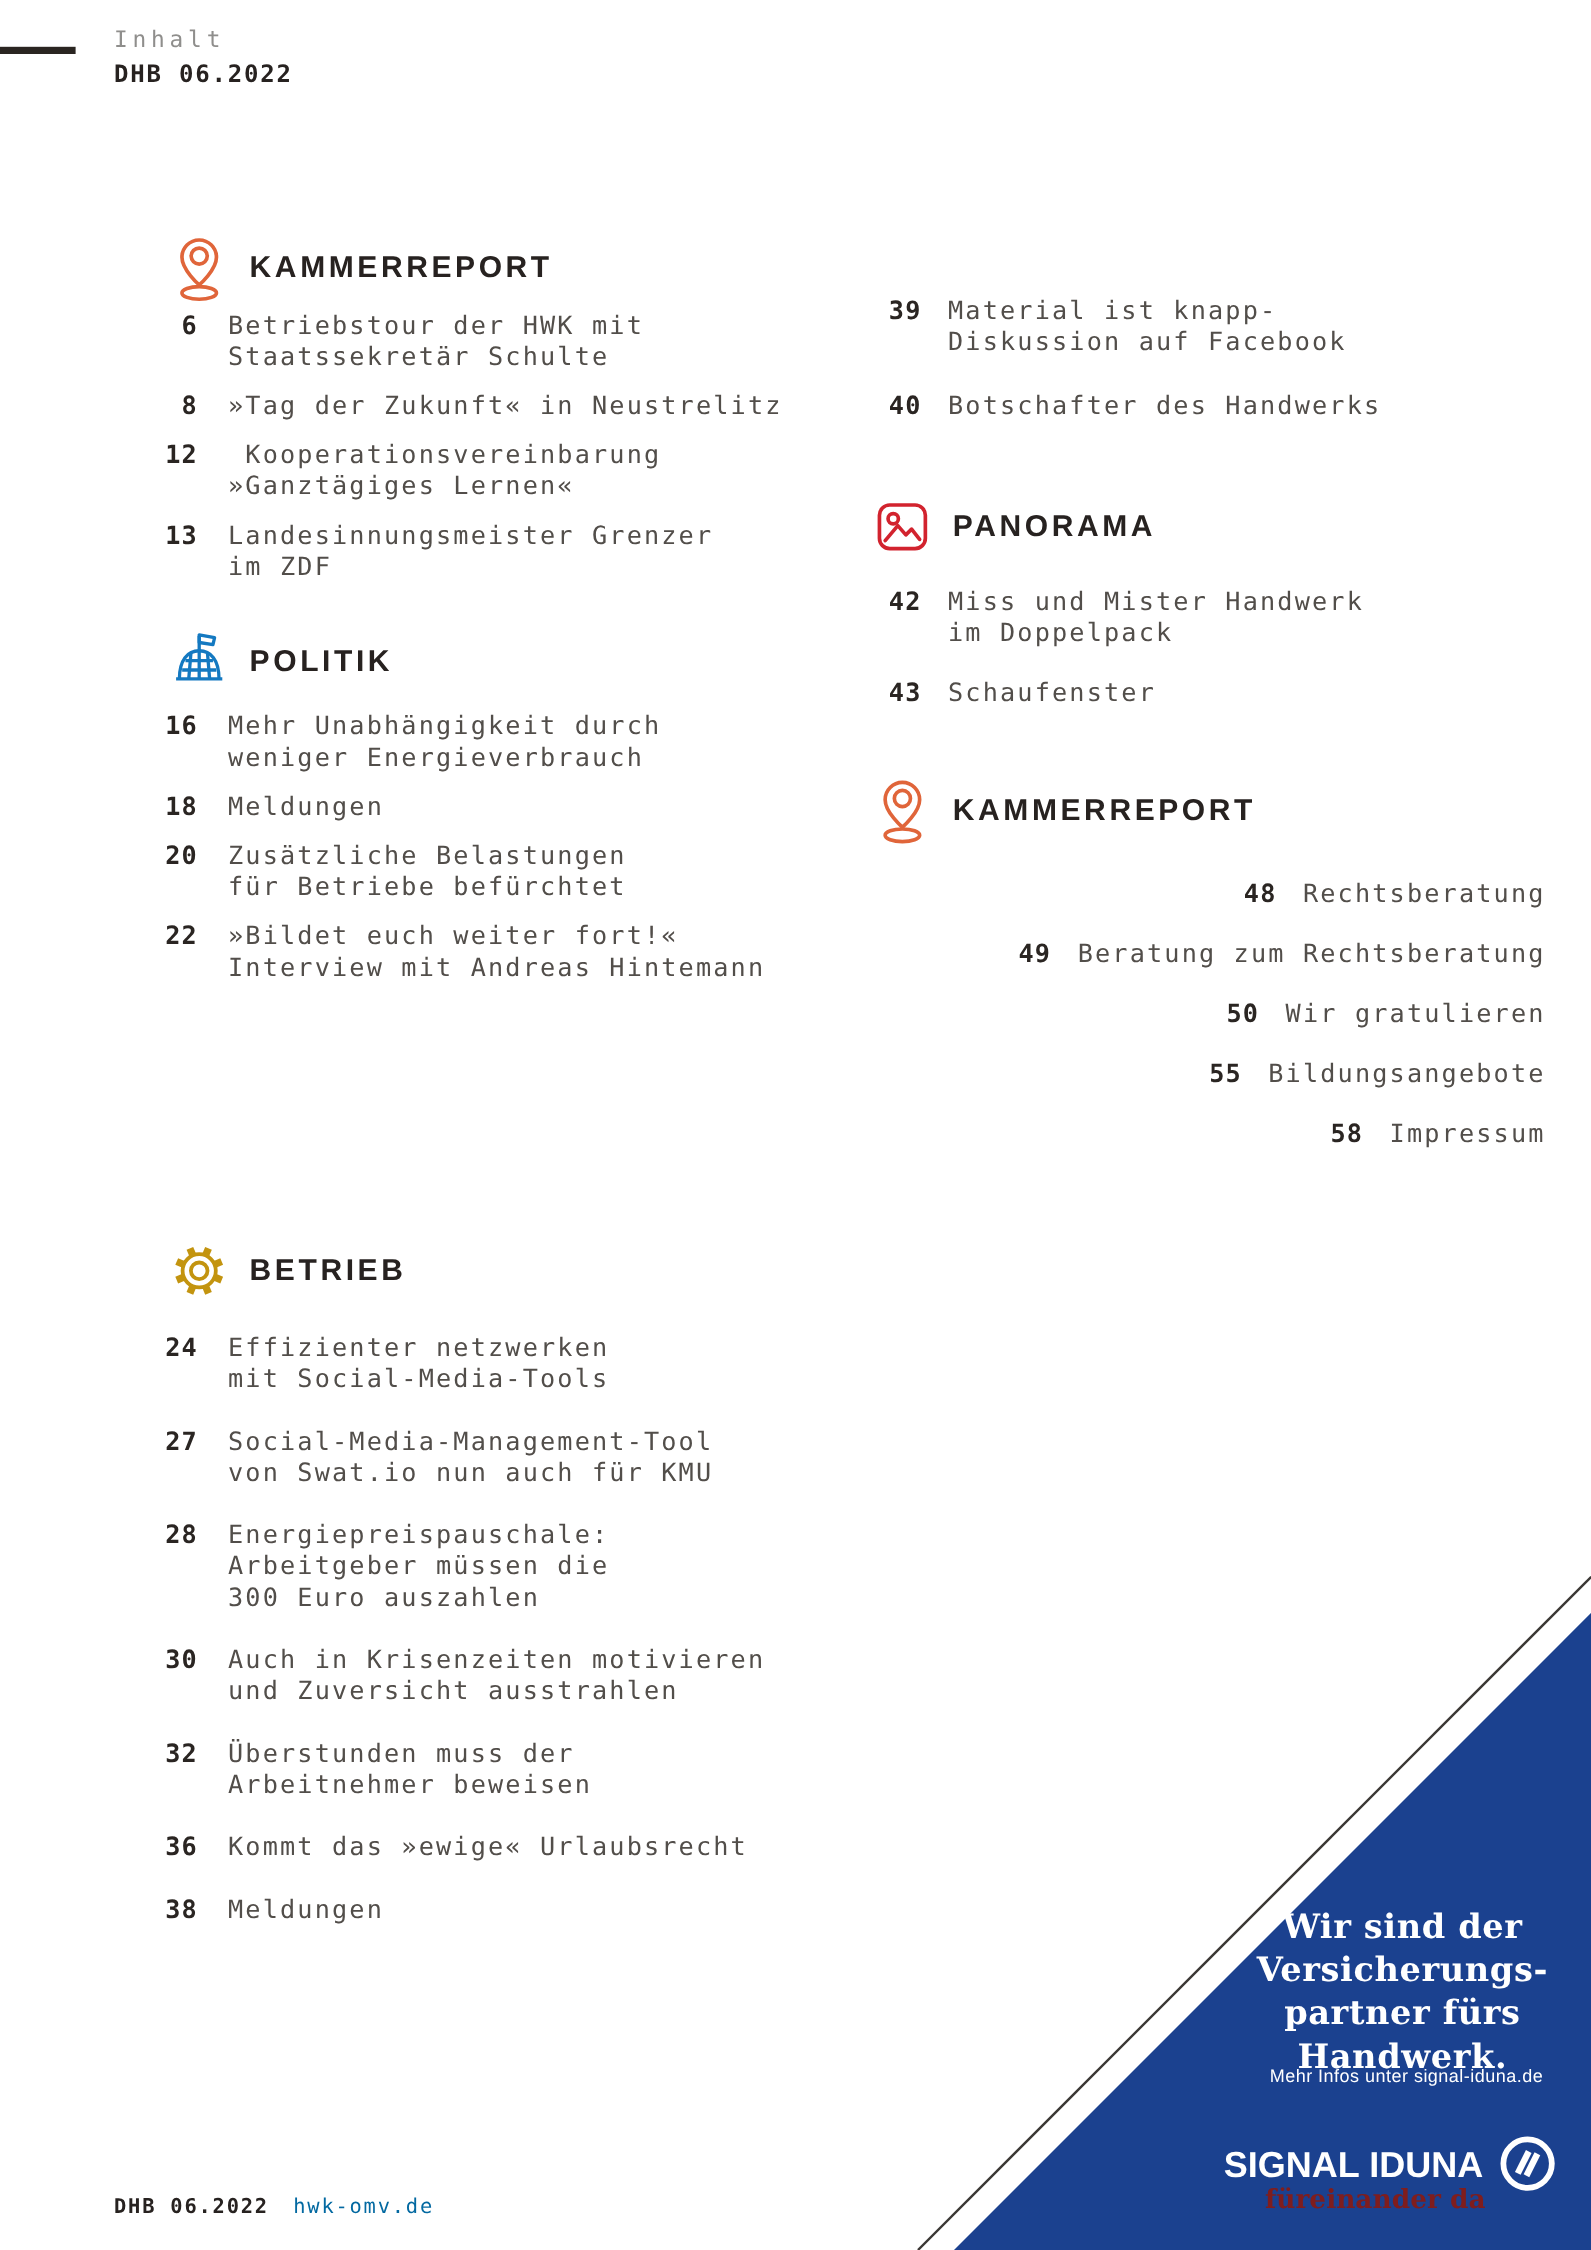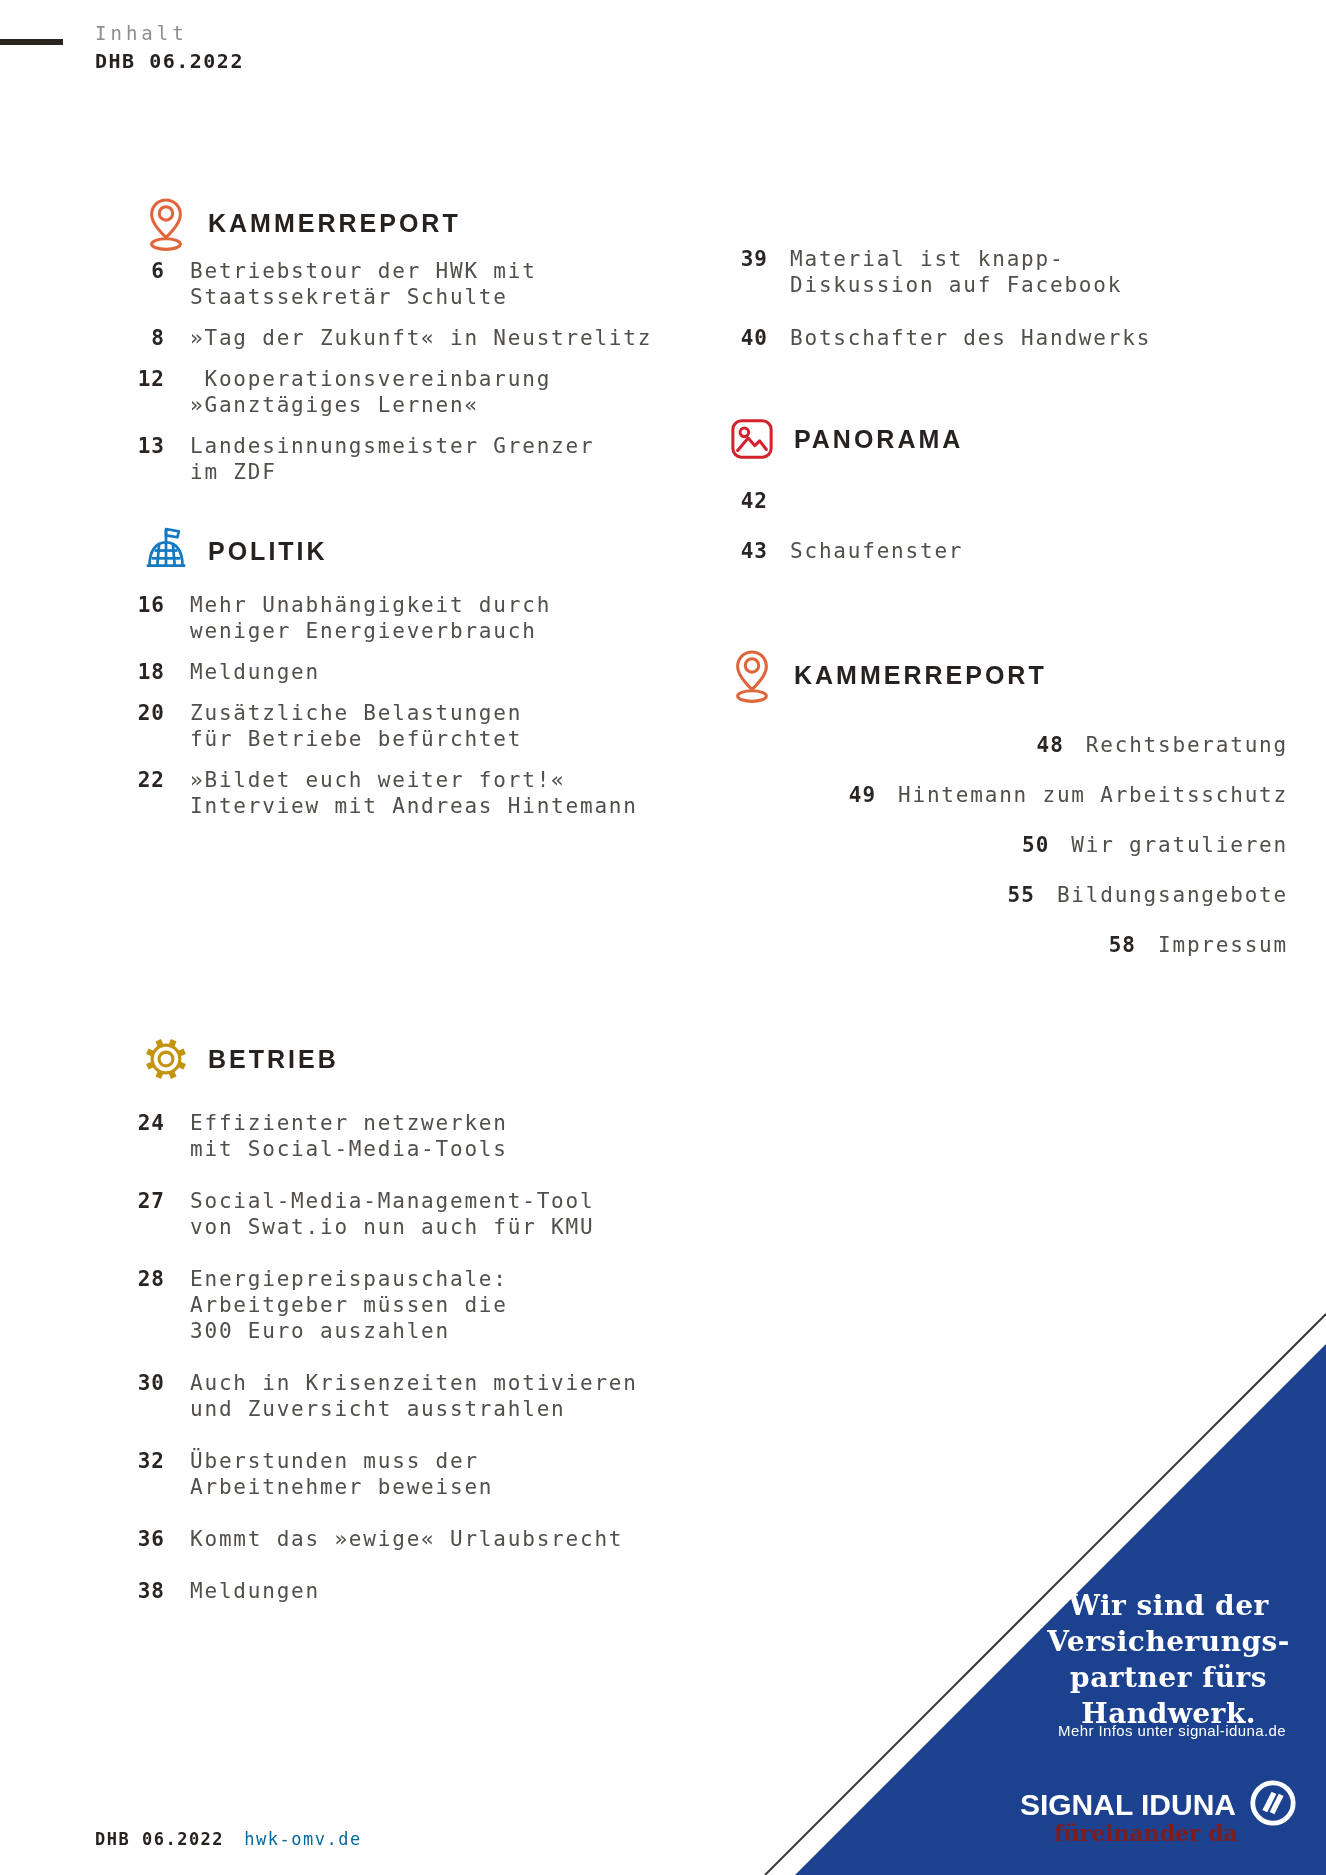--- a/index.html
+++ b/index.html
@@ -241,20 +241,22 @@
        <rect x="3" y="4" width="40" height="38" rx="9"></rect>
        <circle cx="15" cy="16" r="4.5"></circle>
        <path d="M8 35 L19 22 L26 30 L31 25 L38 34"></path>
      </svg>
           </span>
       <h2 class="sec-title">PANORAMA</h2>
     </div>
     <ul class="items">
           <li class="toc-item">
     <span class="pg">42</span>
+    <span class="txt">Miss und Mister Handwerk
+im Doppelpack</span>
   </li>
           <li class="toc-item">
     <span class="pg">43</span>
     <span class="txt">Schaufenster</span>
   </li>
         </ul>
   </section>
       <section class="toc-section pos-kammerreport-2">
     <div class="sec-header">
       <span class="sec-icon" style="color: rgb(224, 101, 58);">
@@ -266,21 +268,21 @@
           </span>
       <h2 class="sec-title">KAMMERREPORT</h2>
     </div>
     <ul class="items">
           <li class="toc-item">
     <span class="pg">48</span>
     <span class="txt">Rechtsberatung</span>
   </li>
           <li class="toc-item">
     <span class="pg">49</span>
-    <span class="txt">Hintemann zum Arbeitsschutz</span>
+    <span class="txt">Beratung zum Rechtsberatung</span>
   </li>
           <li class="toc-item">
     <span class="pg">50</span>
     <span class="txt">Wir gratulieren</span>
   </li>
           <li class="toc-item">
     <span class="pg">55</span>
     <span class="txt">Bildungsangebote</span>
   </li>
           <li class="toc-item">

